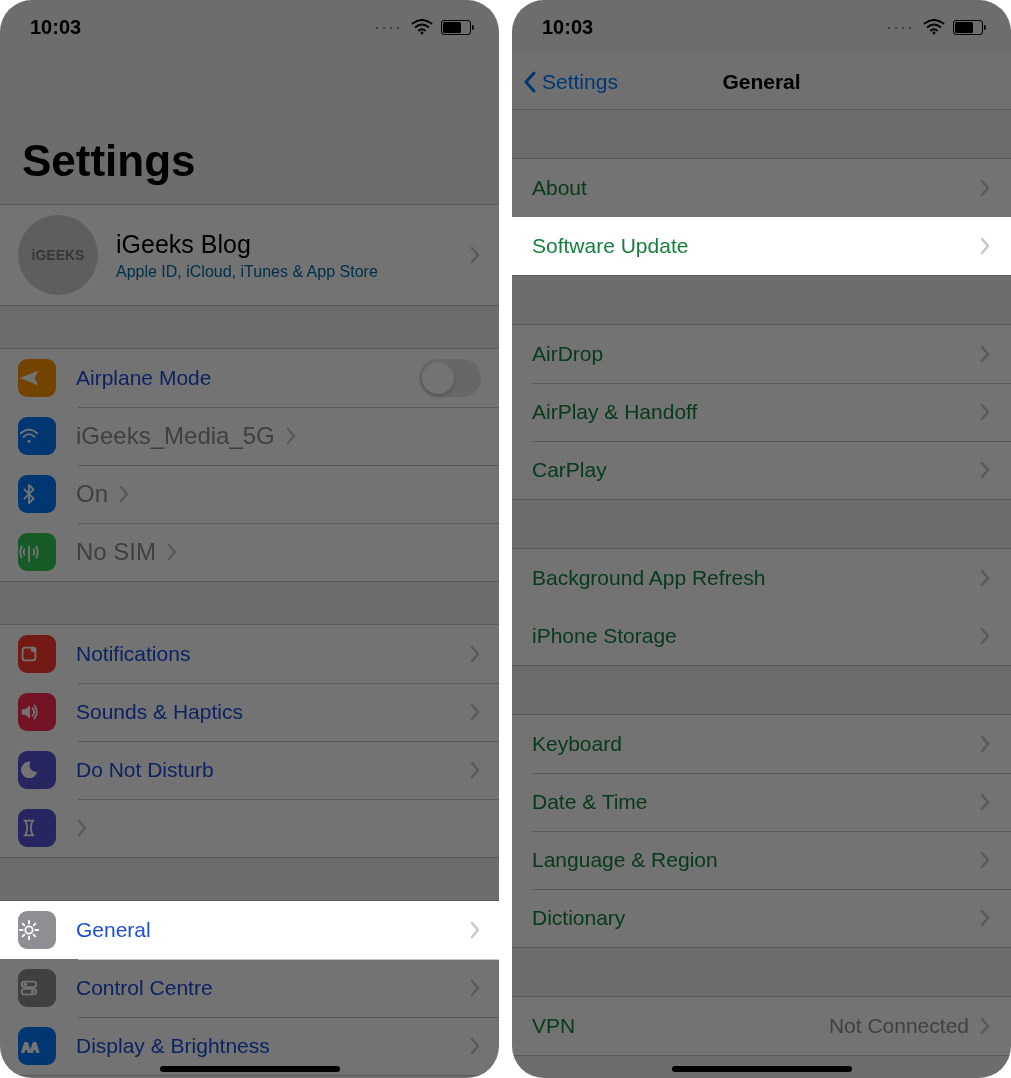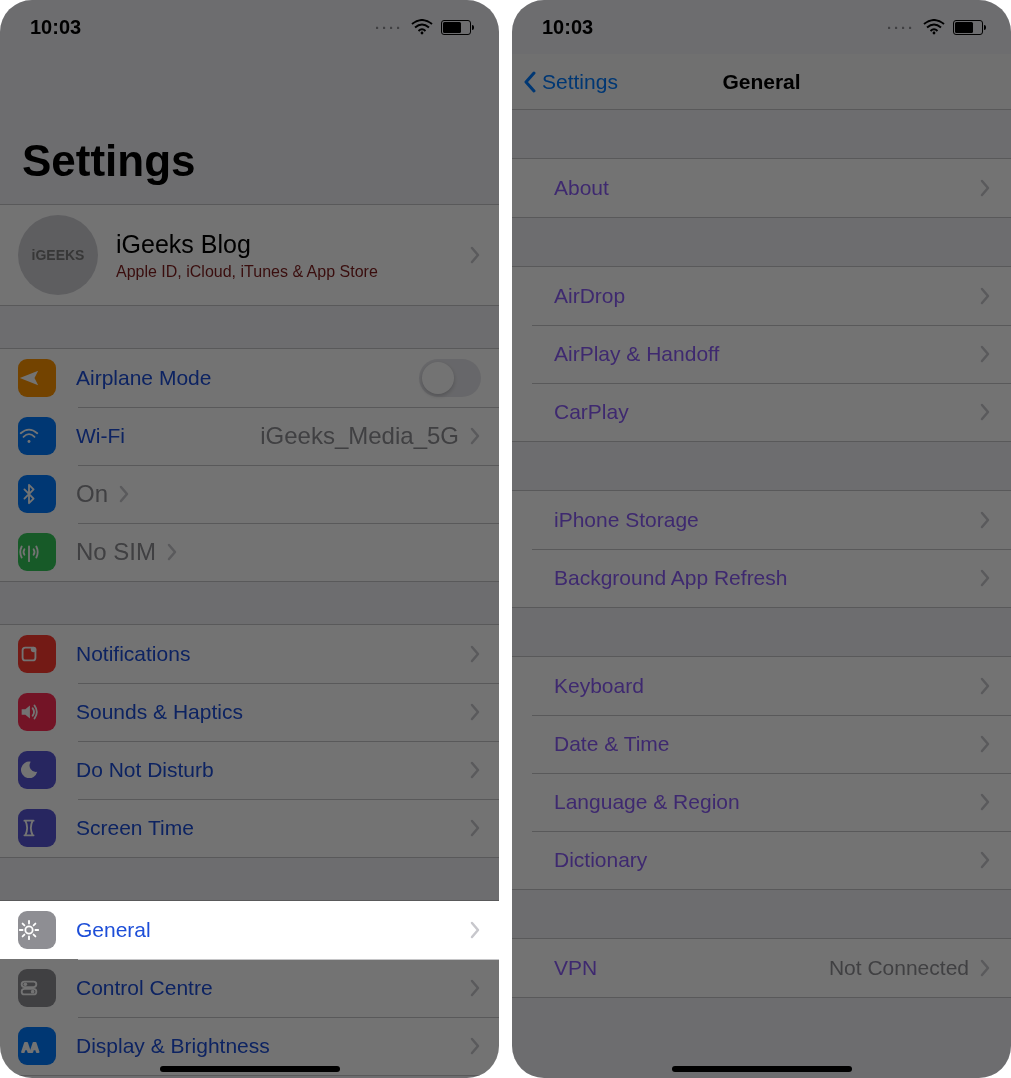--- a/index.html
+++ b/index.html
@@ -115,21 +115,21 @@
   .avatar {
     width: 80px; height: 80px; border-radius: 50%;
     background: #d1d1d6;
     display:flex; align-items:center; justify-content:center;
     margin-right: 18px;
     color:#7a7a7a; font-size:14px; font-weight:700;
     flex-shrink:0;
   }
   .profile-text { flex:1; }
   .profile-name { font-size: 25px; color:#000; margin-bottom:4px;}
-  .profile-sub  { font-size: 16px; color:#7f1d1d; }
+  .profile-sub  { font-size: 16px; color:#0369a1; }
 
   
   .toggle {
     width: 62px; height: 38px; border-radius: 19px;
     background: #e5e5ea; position: relative; flex-shrink:0;
   }
   .toggle-knob {
     position:absolute; top:3px; left:3px;
     width:32px; height:32px; border-radius:50%;
     background:#fff; box-shadow:0 2px 4px rgba(0,0,0,0.2);
@@ -160,21 +160,21 @@
   .r-row {
     display:flex; align-items:center;
     min-height:58px; padding:0 20px;
     position:relative;
   }
   .r-row .sep{
     position:absolute; left:20px; right:0; bottom:0;
     height:0.5px; background:#c6c6c8;
   }
   .r-row:last-child .sep{display:none;}
-  .r-label{ font-size:21px; color:#8b5cf6; flex:1;margin-left:22px;}
+  .r-label{ font-size:21px; color:#15803d; flex:1;}
   .r-value{ font-size:21px; color:#8e8e93; margin-right:10px;}
 
   
   .highlight {
     position: relative;
     z-index: 60; 
     background:#fff;
   }
 
   
@@ -254,21 +254,20 @@
       <div class="sep"></div>
     </div>
     <div class="row">
       <div class="icon-box ic-wifi">
         <svg class="glyph" viewBox="0 0 24 24">
             <path d="M3 9 Q12 1 21 9"></path>
             <path d="M6 13 Q12 7 18 13"></path>
             <circle cx="12" cy="18" r="1.6" class="f"></circle>
           </svg>
       </div>
-      <div class="row-label">Wi-Fi</div>
       <div class="row-value">iGeeks_Media_5G</div>
       <svg class="chev" viewBox="0 0 12 18">
           <path d="M3 2 L9 9 L3 16"></path>
         </svg>
       <div class="sep"></div>
     </div>
     <div class="row">
       <div class="icon-box ic-bt">
         <svg class="glyph" viewBox="0 0 24 24">
             <path d="M7 7 L17 17 L12 22 L12 2 L17 7 L7 17"></path>
@@ -338,21 +337,20 @@
           <path d="M3 2 L9 9 L3 16"></path>
         </svg>
       <div class="sep"></div>
     </div>
     <div class="row">
       <div class="icon-box ic-screen">
         <svg class="glyph" viewBox="0 0 24 24">
             <path d="M7 4 H17 M7 20 H17 M8 4 Q12 12 8 20 M16 4 Q12 12 16 20"></path>
           </svg>
       </div>
-      <div class="row-label">Screen Time</div>
       <svg class="chev" viewBox="0 0 12 18">
           <path d="M3 2 L9 9 L3 16"></path>
         </svg>
     </div>
   </div>
 
   <div class="spacer"></div>
 
   <div class="group">
 
@@ -435,20 +433,26 @@
 
   <div class="group">
     <div class="r-row">
       <div class="r-label">About</div>
       <svg class="chev" viewBox="0 0 12 18">
           <path d="M3 2 L9 9 L3 16"></path>
         </svg>
       <div class="sep"></div>
     </div>
 
+    <div class="r-row highlight">
+      <div class="r-label">Software Update</div>
+      <svg class="chev" viewBox="0 0 12 18">
+          <path d="M3 2 L9 9 L3 16"></path>
+        </svg>
+    </div>
   </div>
 
   <div class="spacer-sm"></div>
 
   <div class="group">
     <div class="r-row">
       <div class="r-label">AirDrop</div>
       <svg class="chev" viewBox="0 0 12 18">
           <path d="M3 2 L9 9 L3 16"></path>
         </svg>
@@ -466,31 +470,31 @@
       <svg class="chev" viewBox="0 0 12 18">
           <path d="M3 2 L9 9 L3 16"></path>
         </svg>
     </div>
   </div>
 
   <div class="spacer-sm"></div>
 
   <div class="group">
     <div class="r-row">
+      <div class="r-label">Background App Refresh</div>
+      <svg class="chev" viewBox="0 0 12 18">
+          <path d="M3 2 L9 9 L3 16"></path>
+        </svg>
+    </div>
+    <div class="r-row">
       <div class="r-label">iPhone Storage</div>
       <svg class="chev" viewBox="0 0 12 18">
           <path d="M3 2 L9 9 L3 16"></path>
         </svg>
       <div class="sep"></div>
-    </div>
-    <div class="r-row">
-      <div class="r-label">Background App Refresh</div>
-      <svg class="chev" viewBox="0 0 12 18">
-          <path d="M3 2 L9 9 L3 16"></path>
-        </svg>
     </div>
   </div>
 
   <div class="spacer-sm"></div>
 
   <div class="group">
     <div class="r-row">
       <div class="r-label">Keyboard</div>
       <svg class="chev" viewBox="0 0 12 18">
           <path d="M3 2 L9 9 L3 16"></path>

